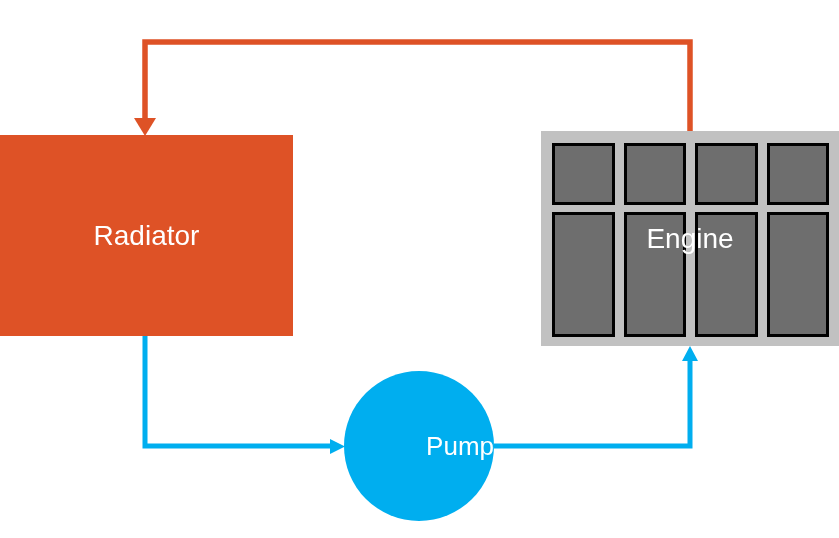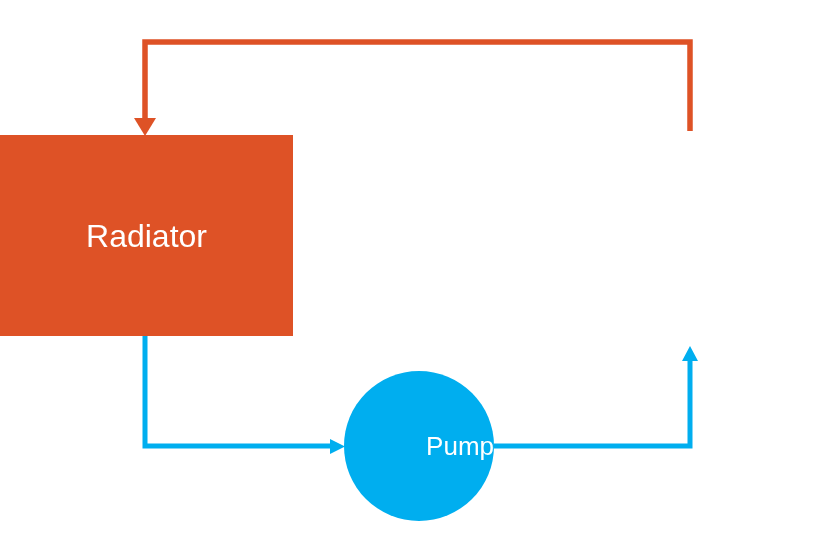--- a/index.html
+++ b/index.html
@@ -21,21 +21,21 @@
     left: 0; top: 135;
     left: 0px; top: 135px;
     width: 293px; height: 201px;
     background: #DE5226;
     display: flex;
     align-items: center;
     justify-content: center;
   }
   .node-label {
     color: #FFFFFF;
-    font-size: 32px;
+    font-size: 28px;
     line-height: 1;
     user-select: none;
   }
   .node-engine {
     position: absolute;
     left: 541px; top: 131px;
     width: 298px; height: 215px;
     background: #C1C1C1;
     box-sizing: border-box;
   }
@@ -84,20 +84,35 @@
 </style>
 </head>
 <body>
 
 <div class="canvas">
 
   <div class="node-radiator">
     <span class="node-label">Radiator</span>
   </div>
 
+  <div class="node-engine">
+    <div class="engine-grid">
+      <div class="engine-cell"></div>
+      <div class="engine-cell"></div>
+      <div class="engine-cell"></div>
+      <div class="engine-cell"></div>
+      <div class="engine-cell"></div>
+      <div class="engine-cell"></div>
+      <div class="engine-cell"></div>
+      <div class="engine-cell"></div>
+    </div>
+    <div class="engine-label-overlay">
+      <span class="node-label">Engine</span>
+    </div>
+  </div>
 
   <div class="node-pump">
     <span class="node-label">Pump</span>
   </div>
 
   <svg class="connectors" viewBox="0 0 839 538" xmlns="http://www.w3.org/2000/svg">
 
     <path d="M 690 131 L 690 42 L 145 42 L 145 119" fill="none" stroke-width="5.5" stroke-linejoin="miter" stroke="#DE5226"></path>
     <polygon points="134,118 156,118 145,136" fill="#DE5226"></polygon>
 

